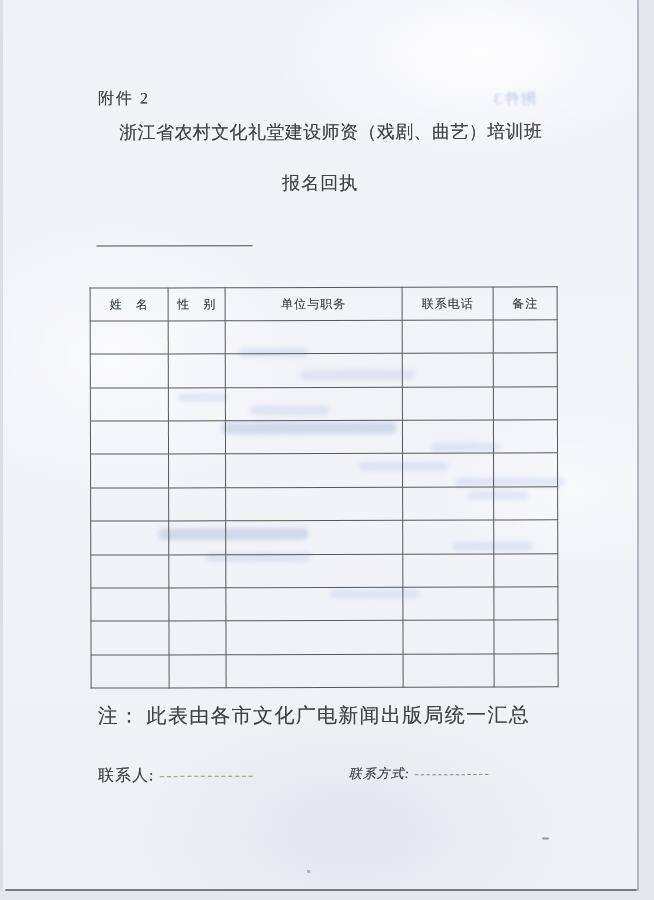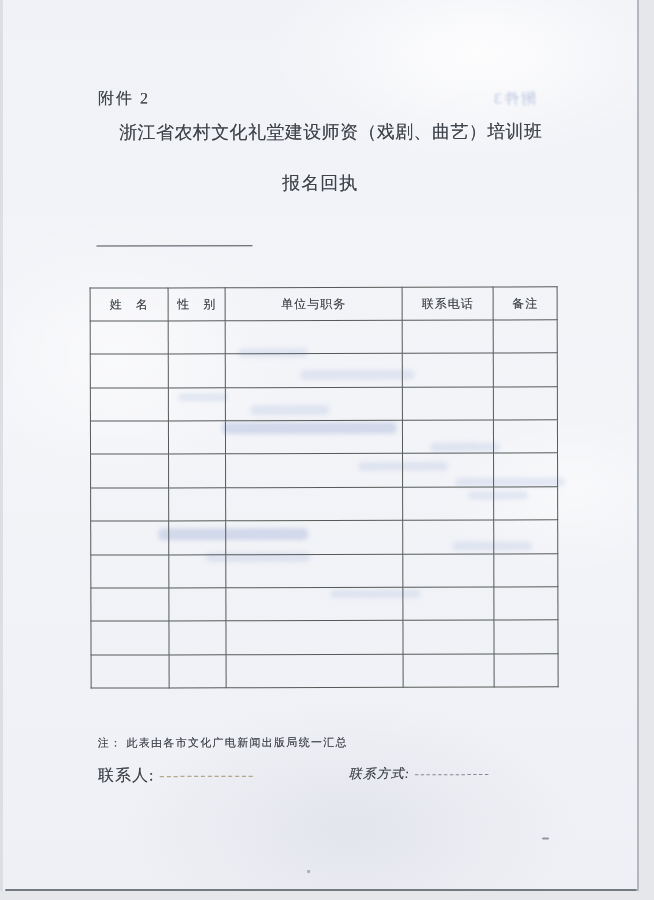--- a/index.html
+++ b/index.html
@@ -34,21 +34,21 @@
   }
   table.reg th,table.reg td{
     border:1px solid #545a57;padding:0;
     font-size:12px;font-weight:normal;color:#3d4148;
     text-align:center;vertical-align:middle;
     text-shadow:0 0 .5px rgba(61,65,72,.5);
     letter-spacing:1px;
   }
   table.reg thead tr{height:33px;}
   table.reg tbody tr{height:33px;}
-  .note{left:97px;top:702px;font-size:11px;letter-spacing:1.3px;margin-top:33px;}
+  .note{left:97px;top:702px;font-size:20px;letter-spacing:1.3px;}
   .contact-person{left:97px;top:765px;font-size:16px;letter-spacing:1px;text-align:center;}
   .contact-method{left:348px;top:765px;font-size:13px;letter-spacing:1px;font-style:italic;}
   .dash-person{color:#b2aa8d;letter-spacing:1.5px;text-shadow:none;}
   .dash-method{color:#868b93;letter-spacing:1.5px;text-shadow:none;}
   .ghost{position:absolute;color:rgba(128,148,196,.55);filter:blur(.8px);
     transform:scaleX(-1);font-size:15px;letter-spacing:2px;white-space:nowrap;}
   .gmark{position:absolute;background:rgba(152,172,212,.22);filter:blur(2px);border-radius:5px;}
   .speck{position:absolute;background:#5a5f66;border-radius:1px;}
 </style>
 </head>

